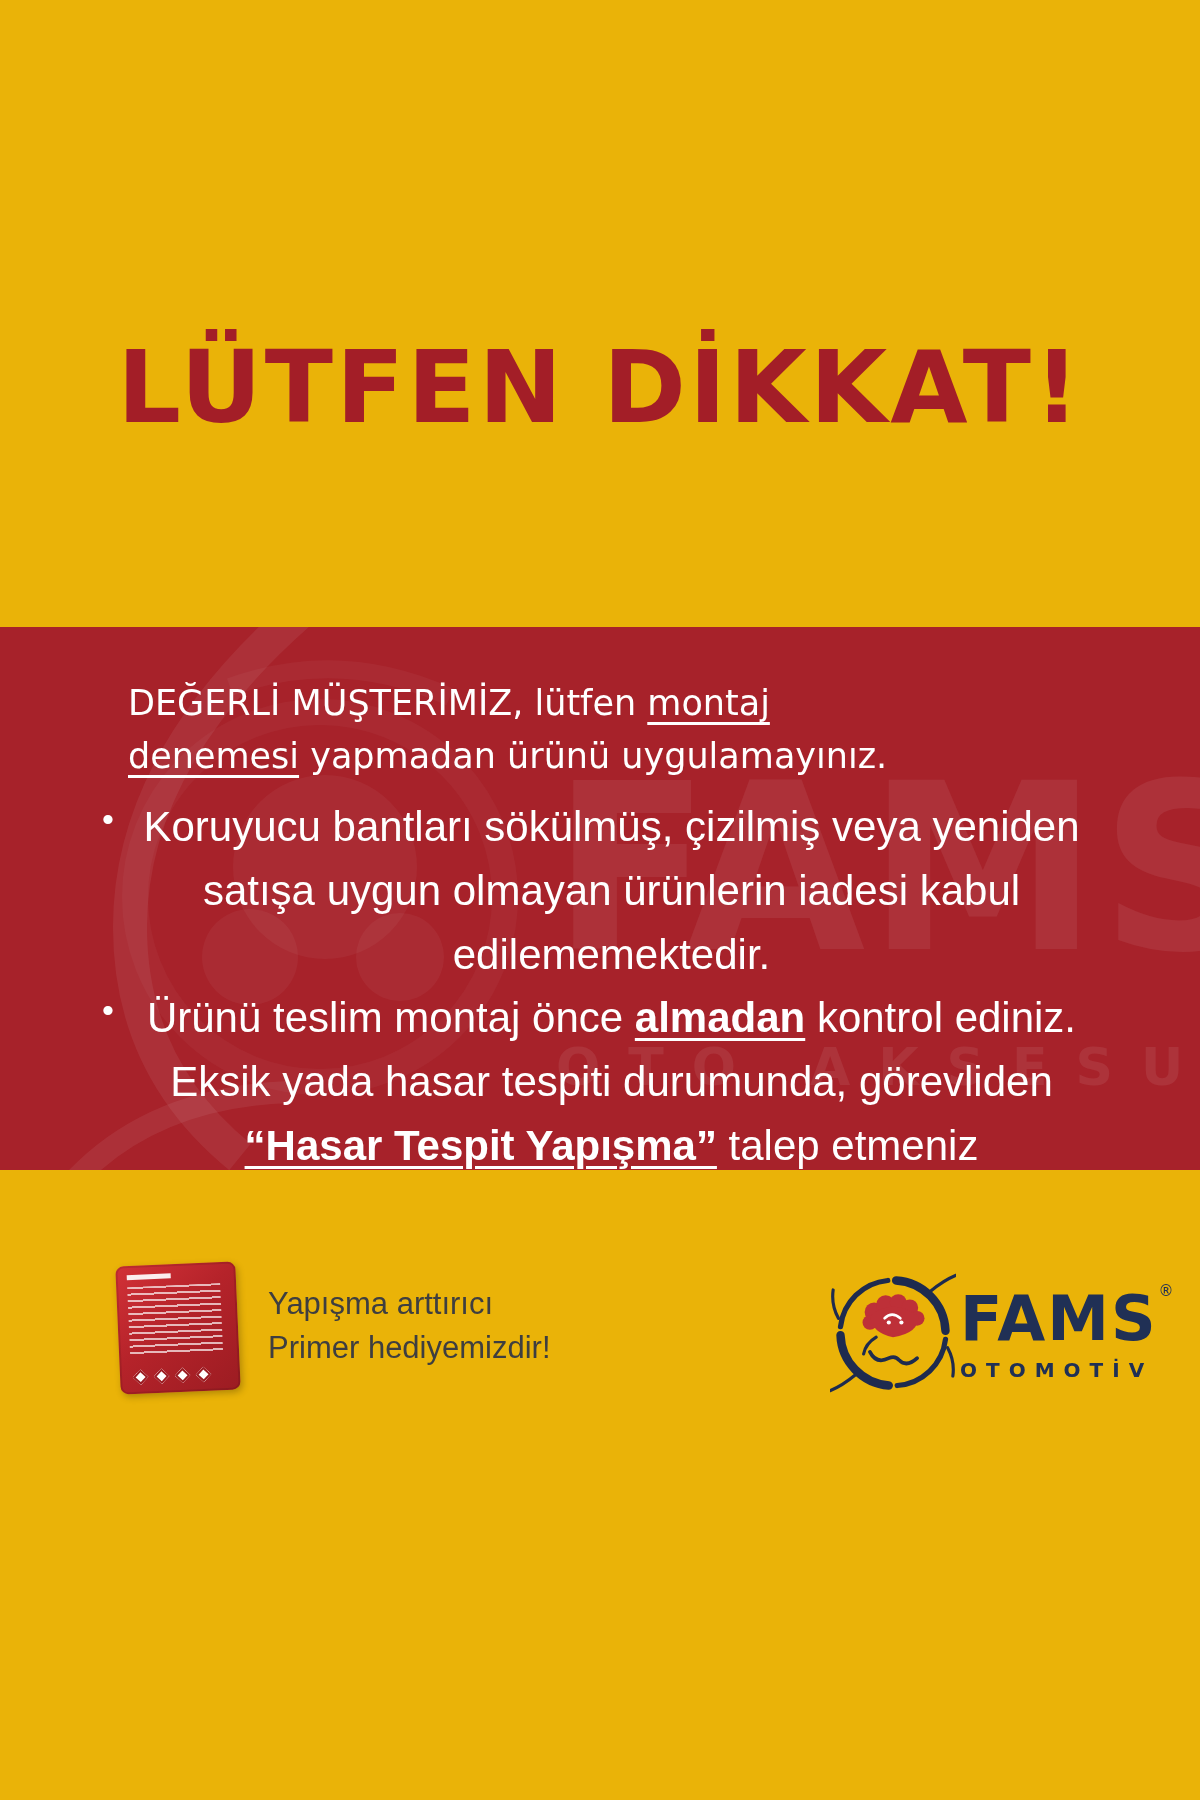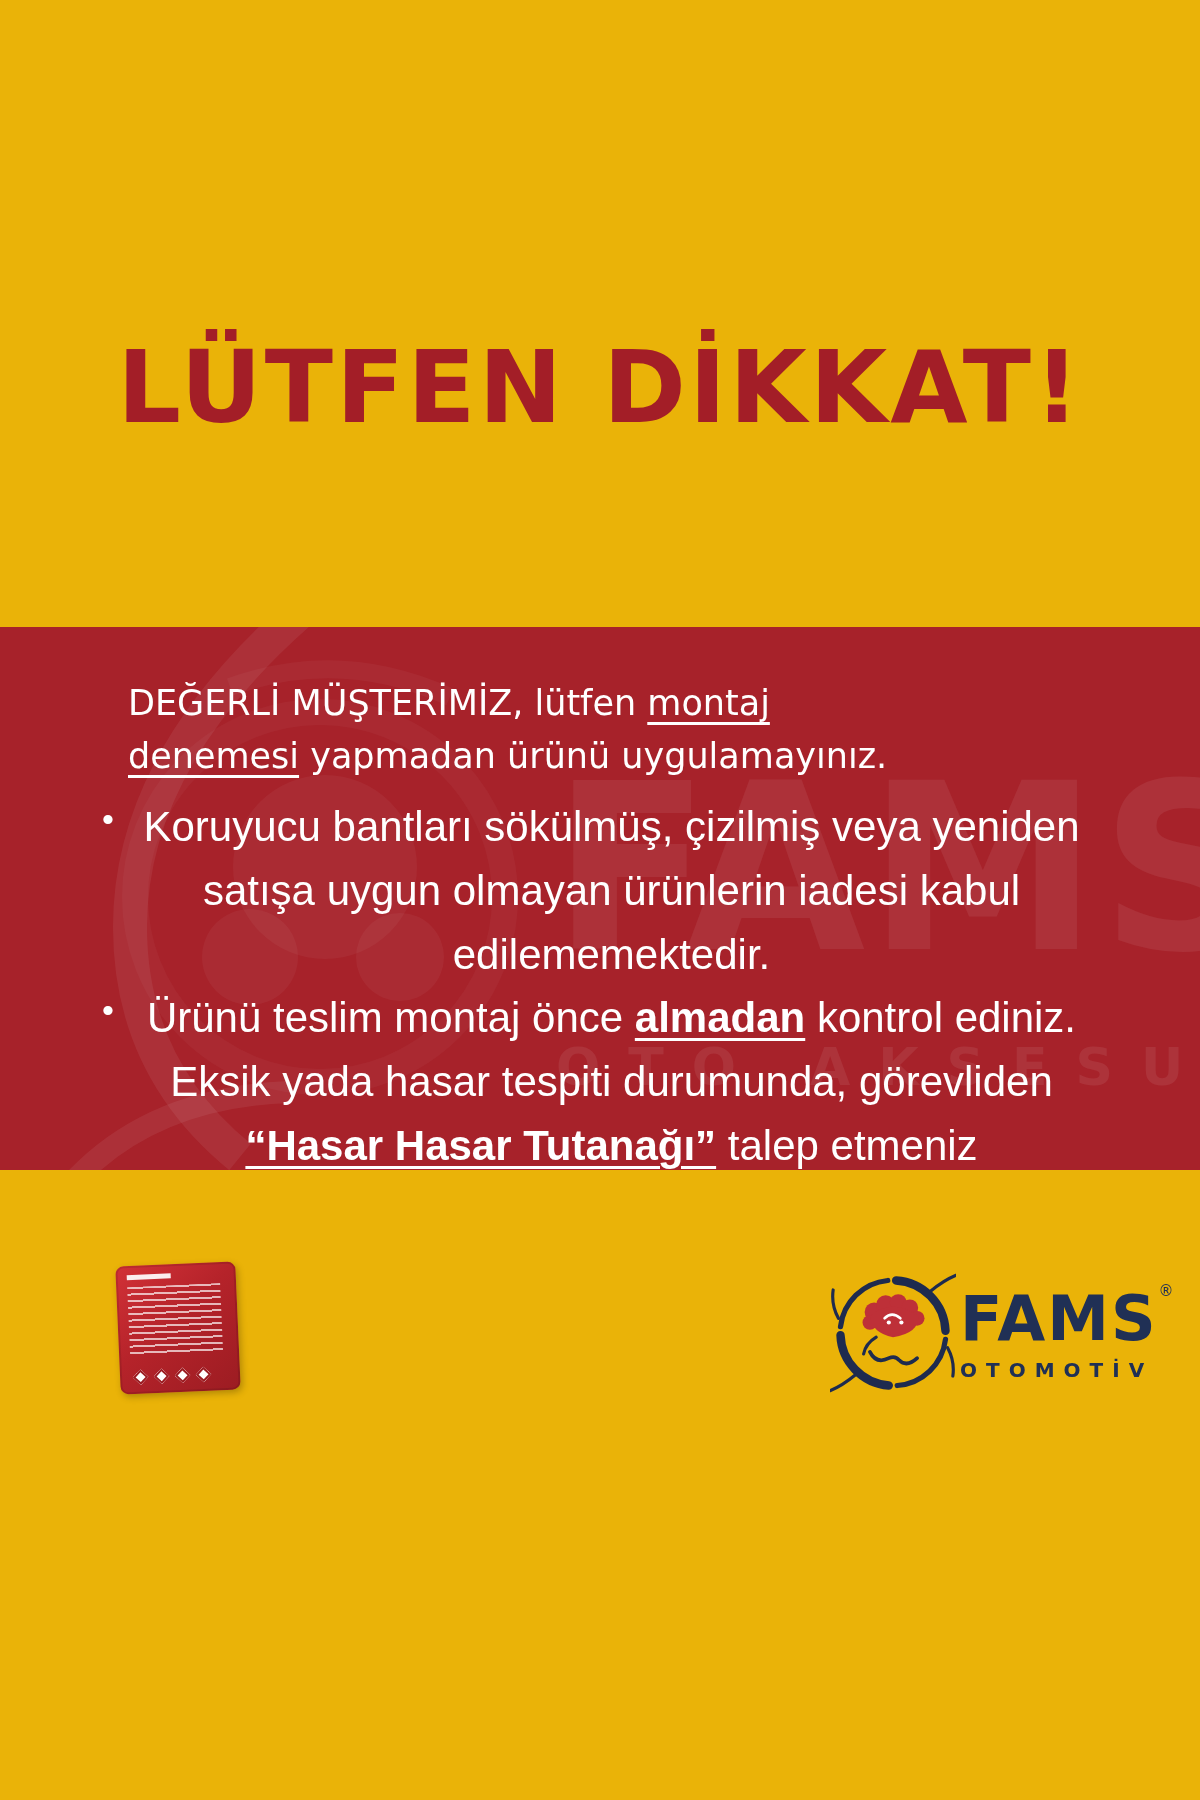--- a/index.html
+++ b/index.html
@@ -122,38 +122,42 @@
 
     <p class="intro">
       <span>DEĞERLİ MÜŞTERİMİZ, lütfen </span><span class="u">montaj denemesi</span><span> yapmadan ürünü uygulamayınız.</span>
     </p>
 
     <ul class="bullets">
       <li>
         <span>Koruyucu bantları sökülmüş, çizilmiş veya yeniden satışa uygun olmayan ürünlerin iadesi kabul edilememektedir.</span>
       </li>
       <li>
-        <span>Ürünü teslim montaj önce </span><span class="bu">almadan</span><span> kontrol ediniz. Eksik yada hasar tespiti durumunda, görevliden </span><span class="bu">“Hasar Hasar Tutanağı”</span><span> talep etmeniz gerekmektedir. Bu tutanak olmadan eksik veya hasarlı ürünlerde işlem yapılamayacağını üzülerek belirtmek isteriz.</span>
+        <span>Ürünü teslim montaj önce </span><span class="bu">almadan</span><span> kontrol ediniz. Eksik yada hasar tespiti durumunda, görevliden </span><span class="bu">“Hasar Tespit Yapışma”</span><span> talep etmeniz gerekmektedir. Bu tutanak olmadan eksik veya hasarlı ürünlerde işlem yapılamayacağını üzülerek belirtmek isteriz.</span>
       </li>
     </ul>
   </section>
 
   <div class="packet">
     <div class="packet-body">
       <div class="packet-title"></div>
       <div class="packet-lines"></div>
       <div class="packet-diamonds">
         <span class="diamond"></span>
         <span class="diamond"></span>
         <span class="diamond"></span>
         <span class="diamond"></span>
       </div>
     </div>
   </div>
 
+  <p class="gift-text">
+    <span>Yapışma arttırıcı</span><br>
+    <span>Primer hediyemizdir!</span>
+  </p>
 
   <div class="logo">
     <svg width="126" height="126" viewBox="0 0 120 120" aria-hidden="true">
       <g fill="none" stroke="#1E2B4F" stroke-linecap="round">
         <path d="M63 10 A50 50 0 0 1 110 58" stroke-width="8"></path>
         <path d="M110 66 A50 50 0 0 1 64 110" stroke-width="5"></path>
         <path d="M56 110 A50 50 0 0 1 10 62" stroke-width="8"></path>
         <path d="M10 54 A50 50 0 0 1 55 10" stroke-width="5"></path>
         <path d="M96 20 Q108 10 120 5" stroke-width="3"></path>
         <path d="M24 100 Q12 110 0 115" stroke-width="3"></path>

